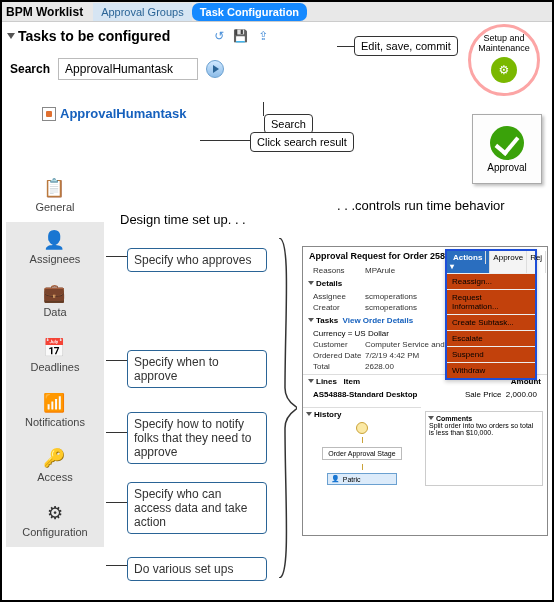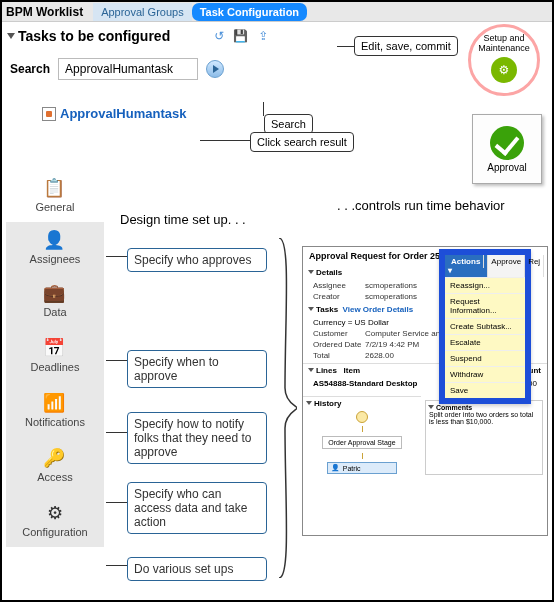--- a/index.html
+++ b/index.html
@@ -193,22 +193,22 @@
   .rt-row .lbl { width:52px; color:#333; }
   .rt-row .val { color:#333; }
   .rt-link { color:#1560bd; cursor:pointer; }
   .rt-section { font-size:8px; font-weight:bold; padding:3px 6px; }
   .tri-sm {
     display:inline-block; width:0;height:0;
     border-left:4px solid #555;border-top:3px solid transparent;border-bottom:3px solid transparent;
     transform:rotate(90deg); margin-right:3px;
   }
   .actions-menu {
-    position:absolute; top:2px; right:16px; width:92px;
-    background:#fef9c3; border:6px solid #1d4ed8;
+    position:absolute; top:2px; right:10px; width:92px;
+    background:#c2410c; border:2px solid #1d4ed8;
     box-shadow:0 2px 4px rgba(0,0,0,.2);
     font-size:8px;
   }
   .actions-head {
     display:flex; background:#f4f4f4;
   }
   .actions-head span {
     padding:2px 3px; border-right:1px solid #ddd;
   }
   .actions-btn { background:#2a6ebf; color:#fff; font-weight:bold; }
@@ -350,20 +350,24 @@
 
 <div class="brace">
   <svg viewBox="0 0 20 340" preserveAspectRatio="none">
     <path d="M2,0 C14,0 8,80 8,150 C8,165 20,168 20,170 C20,172 8,175 8,190 C8,260 14,340 2,340" stroke="#333" stroke-width="1.5" fill="none"></path>
   </svg>
 </div>
 
 
 <div class="runtime">
   <div class="rt-title">Approval Request for Order 258093</div>
+  <div class="rt-row">
+      <span class="lbl">Reasons</span>
+      <span class="val">MPArule</span>
+    </div>
   <div class="rt-section"><span class="tri-sm"></span><span>Details</span></div>
   <div class="rt-row">
       <span class="lbl">Assignee</span>
       <span class="val">scmoperations</span>
     </div>
   <div class="rt-row">
       <span class="lbl">Creator</span>
       <span class="val">scmoperations</span>
     </div>
   <div class="rt-section"><span class="tri-sm"></span><span>Tasks</span>&nbsp;&nbsp;<span class="rt-link">View Order Details</span></div>
@@ -415,18 +419,17 @@
       <span class="actions-btn"><span>Actions</span> ▾</span>
       <span>Approve</span>
       <span>Rej</span>
     </div>
     <div class="menu-item">Reassign...</div>
     <div class="menu-item">Request Information...</div>
     <div class="menu-item">Create Subtask...</div>
     <div class="menu-item">Escalate</div>
     <div class="menu-item">Suspend</div>
     <div class="menu-item">Withdraw</div>
-    <div class="menu-item">Save</div>
   </div>
 </div>
 
 
 
 
 </body></html>

